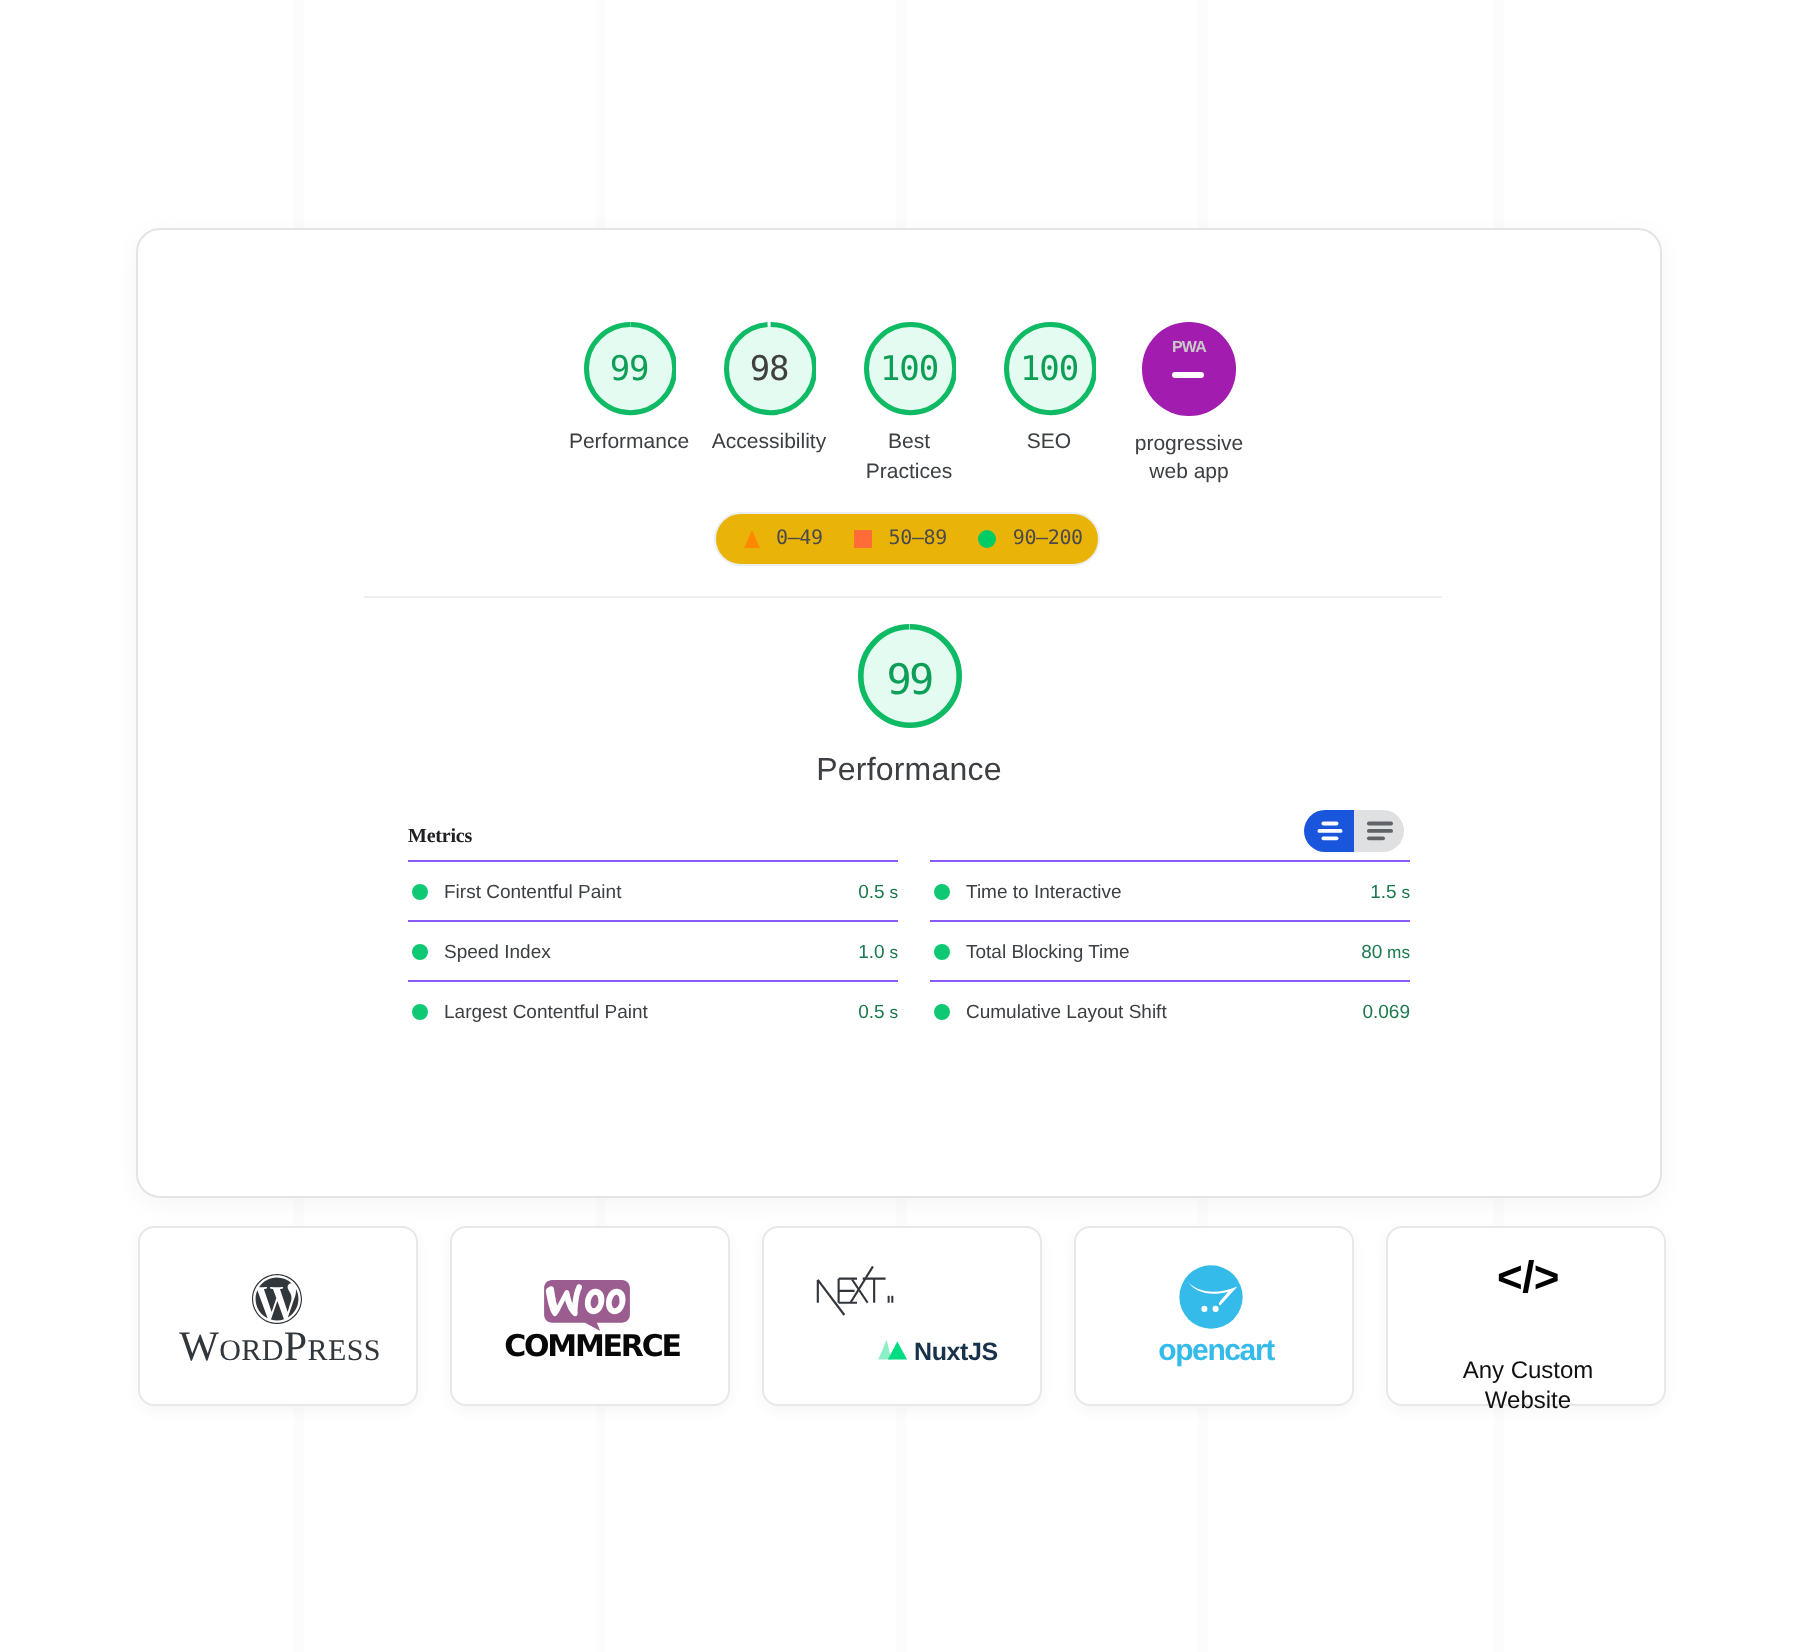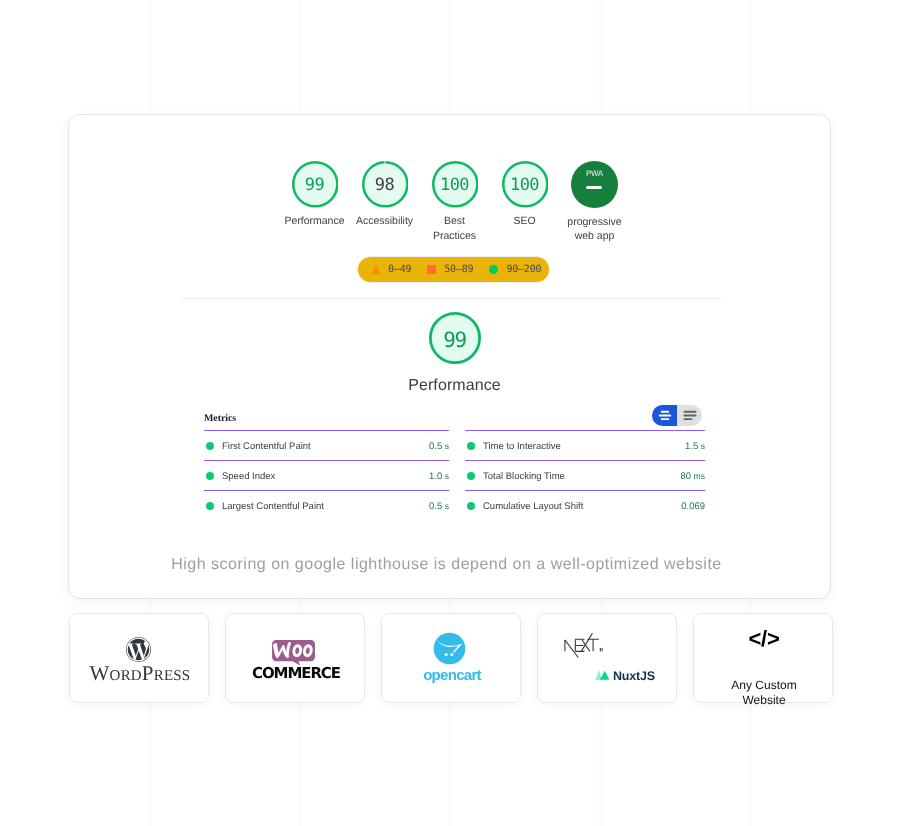--- a/index.html
+++ b/index.html
@@ -34,21 +34,21 @@
   .gauge { width:70px; display:flex; flex-direction:column; align-items:center; }
   .gauge-ring { width:46px; height:46px; position:relative; }
   .gauge-ring svg { position:absolute; left:0; top:0; }
   .gauge-num { position:absolute; left:0; top:1px; width:46px; height:46px;
                display:flex; align-items:center; justify-content:center;
                font-family:"DejaVu Sans Mono", monospace; font-size:17px; letter-spacing:-0.6px; }
   .gauge-label { margin-top:7px; font-size:10.5px; line-height:14.5px; color:#3c4043;
                  text-align:center; white-space:pre-line; }
 
   
-  .pwa-circle { width:46.6px; height:46.6px; border-radius:50%; background:#15803d;
+  .pwa-circle { width:46.6px; height:46.6px; border-radius:50%; background:#a21caf;
                 position:relative; }
   .pwa-text { position:absolute; left:0; top:7.5px; width:46.6px; text-align:center;
               font-size:8px; font-weight:bold; color:#c9c9c9; letter-spacing:-0.4px; }
   .pwa-dash { position:absolute; left:15px; top:24.5px; width:16px; height:3.5px;
               border-radius:1.75px; background:#ffffff; }
 
   
   #legend { position:absolute; left:288px; top:141px; width:193px; height:27px;
             border:1px solid #eceff1; border-radius:14px; background:#eab308;
             display:flex; align-items:center; justify-content:flex-start; gap:16px; padding:0 14px; }
@@ -256,50 +256,39 @@
           </div>
           <div class="metric-row">
             <div class="metric-dot"></div>
             <div class="metric-name">Cumulative Layout Shift</div>
             <div class="metric-value">0.069</div>
           </div>
         </div>
     </div>
   </div>
 
-  <div id="caption">High scoring on google lighthouse is depend on a well-optimized website</div>
 </div>
 
 <div id="platforms">
 
   <div class="plat">
     <svg class="wp-mark" style="top:23px;left:55.5px;width:25px" width="25" height="25" viewBox="0 0 122.5 122.5">
       <path fill="#32373c" d="M8.7,61.3c0,20.8,12.1,38.7,29.6,47.3L13.2,39.9C10.3,46.5,8.7,53.7,8.7,61.3z M96.7,58.6c0-6.5-2.3-11-4.3-14.5 c-2.7-4.3-5.2-8-5.2-12.3c0-4.8,3.7-9.3,8.9-9.3c0.2,0,0.5,0,0.7,0c-9.4-8.6-21.9-13.9-35.6-13.9c-18.4,0-34.5,9.4-43.9,23.7 c1.2,0,2.4,0.1,3.4,0.1c5.5,0,14-0.7,14-0.7c2.8-0.2,3.2,4,0.3,4.3c0,0-2.9,0.3-6,0.5l19.1,56.9l11.5-34.4l-8.2-22.5 c-2.8-0.2-5.5-0.5-5.5-0.5c-2.8-0.2-2.5-4.5,0.3-4.3c0,0,8.7,0.7,13.9,0.7c5.5,0,14-0.7,14-0.7c2.8-0.2,3.2,4,0.3,4.3 c0,0-2.9,0.3-6,0.5l19,56.5l5.2-17.5C95.5,68.2,96.7,63.1,96.7,58.6z M62.2,65.9l-15.8,45.8c4.7,1.4,9.7,2.1,14.8,2.1 c6.1,0,11.9-1,17.3-3c-0.1-0.2-0.3-0.5-0.4-0.7L62.2,65.9z M107.4,36.1c0.2,1.7,0.3,3.4,0.3,5.4c0,5.3-1,11.2-4,18.7l-16,46.3 c15.6-9.1,26.1-26,26.1-45.3C113.8,52.1,111.5,43.6,107.4,36.1z M61.2,0C27.5,0,0,27.5,0,61.3s27.5,61.3,61.2,61.3 c33.8,0,61.3-27.5,61.3-61.3S95,0,61.2,0z M61.2,119.7c-32.2,0-58.4-26.2-58.4-58.4c0-32.2,26.2-58.4,58.4-58.4 c32.2,0,58.4,26.2,58.4,58.4C119.7,93.5,93.5,119.7,61.2,119.7z"></path>
     </svg>
     <div class="wp-word">WordPress</div>
   </div>
 
   <div class="plat">
     <svg class="woo-mark" style="top:26px;left:46px;width:43px" width="43" height="26" viewBox="0 0 132 80">
       <path fill="#9b5c8f" d="M12.2,0h107.4C126.5,0,132,5.5,132,12.3v41c0,6.8-5.5,12.3-12.3,12.3H81.1l5.3,12.9L63.1,65.6H12.3 C5.5,65.6,0,60.1,0,53.3v-41C0,5.5,5.5,0,12.2,0z"></path>
       <path fill="#fff" d="M7.1,11.2c0.8-1,1.9-1.6,3.4-1.7c2.7-0.2,4.2,1.1,4.6,3.8c1.5,10.2,3.2,18.8,5,25.9l11-20.9 c1-1.9,2.2-2.9,3.7-3c2.2-0.1,3.5,1.2,4.1,4.1c1.2,6.5,2.8,12,4.7,16.7c1.3-12.6,3.5-21.7,6.6-27.3c0.8-1.5,1.9-2.2,3.4-2.3 c1.2-0.1,2.3,0.3,3.2,1.1c1,0.8,1.5,1.8,1.6,3c0.1,0.9-0.1,1.7-0.5,2.5c-2,3.6-3.6,9.7-4.9,18.1c-1.2,8.2-1.7,14.6-1.4,19.2 c0.1,1.3-0.1,2.4-0.6,3.4c-0.6,1.2-1.6,1.8-2.8,1.9c-1.4,0.1-2.8-0.5-4.2-1.9c-5-5.1-8.9-12.7-11.8-22.8 c-3.5,6.8-6.1,11.9-7.8,15.4c-3.2,6.1-5.9,9.2-8.2,9.4c-1.5,0.1-2.7-1.1-3.8-3.7C8.7,46.6,5.8,34.6,2.7,17.5 C2.5,16.1,2.8,14.8,3.6,13.8C4.4,12.8,5.5,12.2,7.1,11.2z"></path>
       <path fill="#fff" d="M122.7,19.8c-1.9-3.3-4.7-5.3-8.4-6.1c-1-0.2-1.9-0.3-2.8-0.3c-5,0-9.1,2.6-12.3,7.8c-2.7,4.4-4,9.3-4,14.7 c0,4,0.8,7.4,2.5,10.3c1.9,3.3,4.7,5.3,8.4,6.1c1,0.2,1.9,0.3,2.8,0.3c5.1,0,9.2-2.6,12.3-7.8c2.7-4.5,4-9.4,4-14.8 C125.2,26,124.4,22.6,122.7,19.8z M116.1,34.2c-0.7,3.4-2,5.9-4,7.6c-1.5,1.3-2.9,1.9-4.2,1.6c-1.2-0.2-2.2-1.3-3-3.3 c-0.6-1.5-0.9-3.1-0.9-4.6c0-1.3,0.1-2.5,0.4-3.7c0.5-2.1,1.3-4.1,2.6-6.1c1.6-2.4,3.3-3.4,5-3c1.2,0.2,2.2,1.3,3,3.3 c0.6,1.5,0.9,3.1,0.9,4.6C116,31.8,115.8,33.1,116.1,34.2z"></path>
       <path fill="#fff" d="M90.2,19.8c-1.9-3.3-4.8-5.3-8.4-6.1c-1-0.2-1.9-0.3-2.8-0.3c-5,0-9.1,2.6-12.3,7.8c-2.7,4.4-4,9.3-4,14.7 c0,4,0.8,7.4,2.5,10.3c1.9,3.3,4.7,5.3,8.4,6.1c1,0.2,1.9,0.3,2.8,0.3c5.1,0,9.2-2.6,12.3-7.8c2.7-4.5,4-9.4,4-14.8 C92.7,26,91.9,22.6,90.2,19.8z M83.6,34.2c-0.7,3.4-2,5.9-4,7.6c-1.5,1.3-2.9,1.9-4.2,1.6c-1.2-0.2-2.2-1.3-3-3.3 c-0.6-1.5-0.9-3.1-0.9-4.6c0-1.3,0.1-2.5,0.4-3.7c0.5-2.1,1.3-4.1,2.6-6.1c1.6-2.4,3.3-3.4,5-3c1.2,0.2,2.2,1.3,3,3.3 c0.6,1.5,0.9,3.1,0.9,4.6C83.5,31.8,83.4,33.1,83.6,34.2z"></path>
     </svg>
     <div class="woo-word">COMMERCE</div>
-  </div>
-
-  <div class="plat">
-    <svg class="oc-mark" style="top:18px;left:51px;width:33px" width="33" height="33" viewBox="0 0 100 100">
-      <circle cx="50" cy="50" r="48" fill="#34bbea"></circle>
-      <path fill="#fff" d="M15,27 C28,42 56,48 90,34 L64,63 C60,61 63,58 65,55 L76,42 C47,50 25,42 15,27 Z"></path>
-      <circle cx="40" cy="68" r="4.6" fill="#fff"></circle>
-      <circle cx="57" cy="68" r="4.6" fill="#fff"></circle>
-    </svg>
-    <div class="oc-word">opencart</div>
   </div>
 
   <div class="plat next-card">
     <div class="next-row">
       <svg width="45" height="25" viewBox="0 0 400 245">
         <g fill="none" stroke="#32363c" stroke-width="10.5" stroke-linecap="butt">
           <path d="M8,68 L8,180"></path>
           <path d="M8,68 L138,240"></path>
           <path d="M110,62 L110,180 M110,62 L200,62 M110,122 L188,122 M110,180 L200,180"></path>
           <path d="M168,180 L278,2"></path>
@@ -315,20 +304,30 @@
     <div class="nuxt-row">
       <svg width="15" height="11" viewBox="0 0 104 76" style="margin-bottom:2.5px">
         <path fill="#00dc82" d="M46,74 L1,74 L30,6 Z" opacity="0.45"></path>
         <path fill="#00dc82" d="M101,74 L34,74 L67,12 Z"></path>
       </svg>
       <span class="nuxt-word">NuxtJS</span>
     </div>
   </div>
 
   <div class="plat">
+    <svg class="oc-mark" style="top:18px;left:51px;width:33px" width="33" height="33" viewBox="0 0 100 100">
+      <circle cx="50" cy="50" r="48" fill="#34bbea"></circle>
+      <path fill="#fff" d="M15,27 C28,42 56,48 90,34 L64,63 C60,61 63,58 65,55 L76,42 C47,50 25,42 15,27 Z"></path>
+      <circle cx="40" cy="68" r="4.6" fill="#fff"></circle>
+      <circle cx="57" cy="68" r="4.6" fill="#fff"></circle>
+    </svg>
+    <div class="oc-word">opencart</div>
+  </div>
+
+  <div class="plat">
     <div class="code-mark">&lt;/&gt;</div>
     <div class="code-word">
       <span>Any Custom</span><br>
       <span>Website</span>
     </div>
   </div>
 
 </div>
 
 </body></html>

